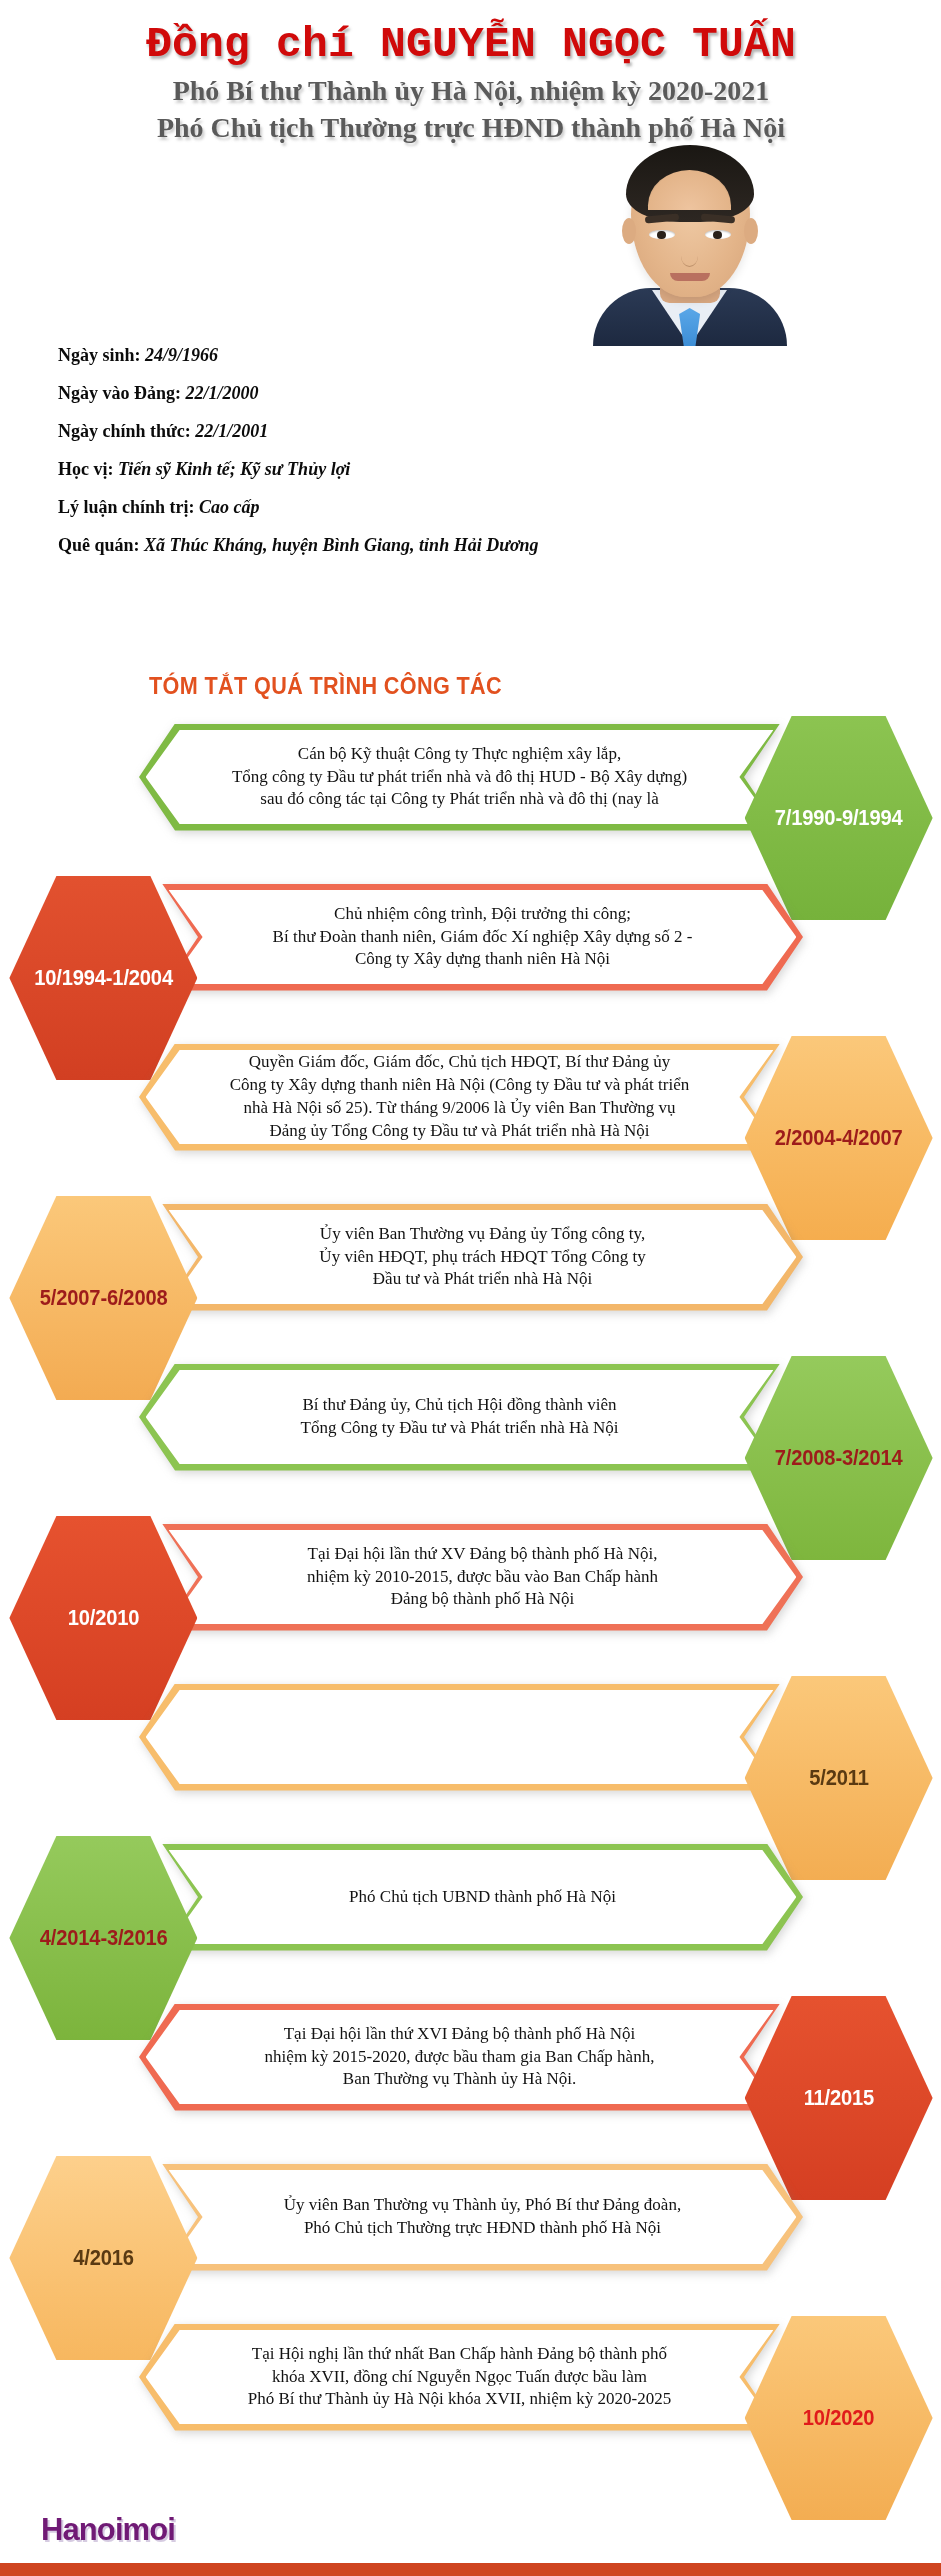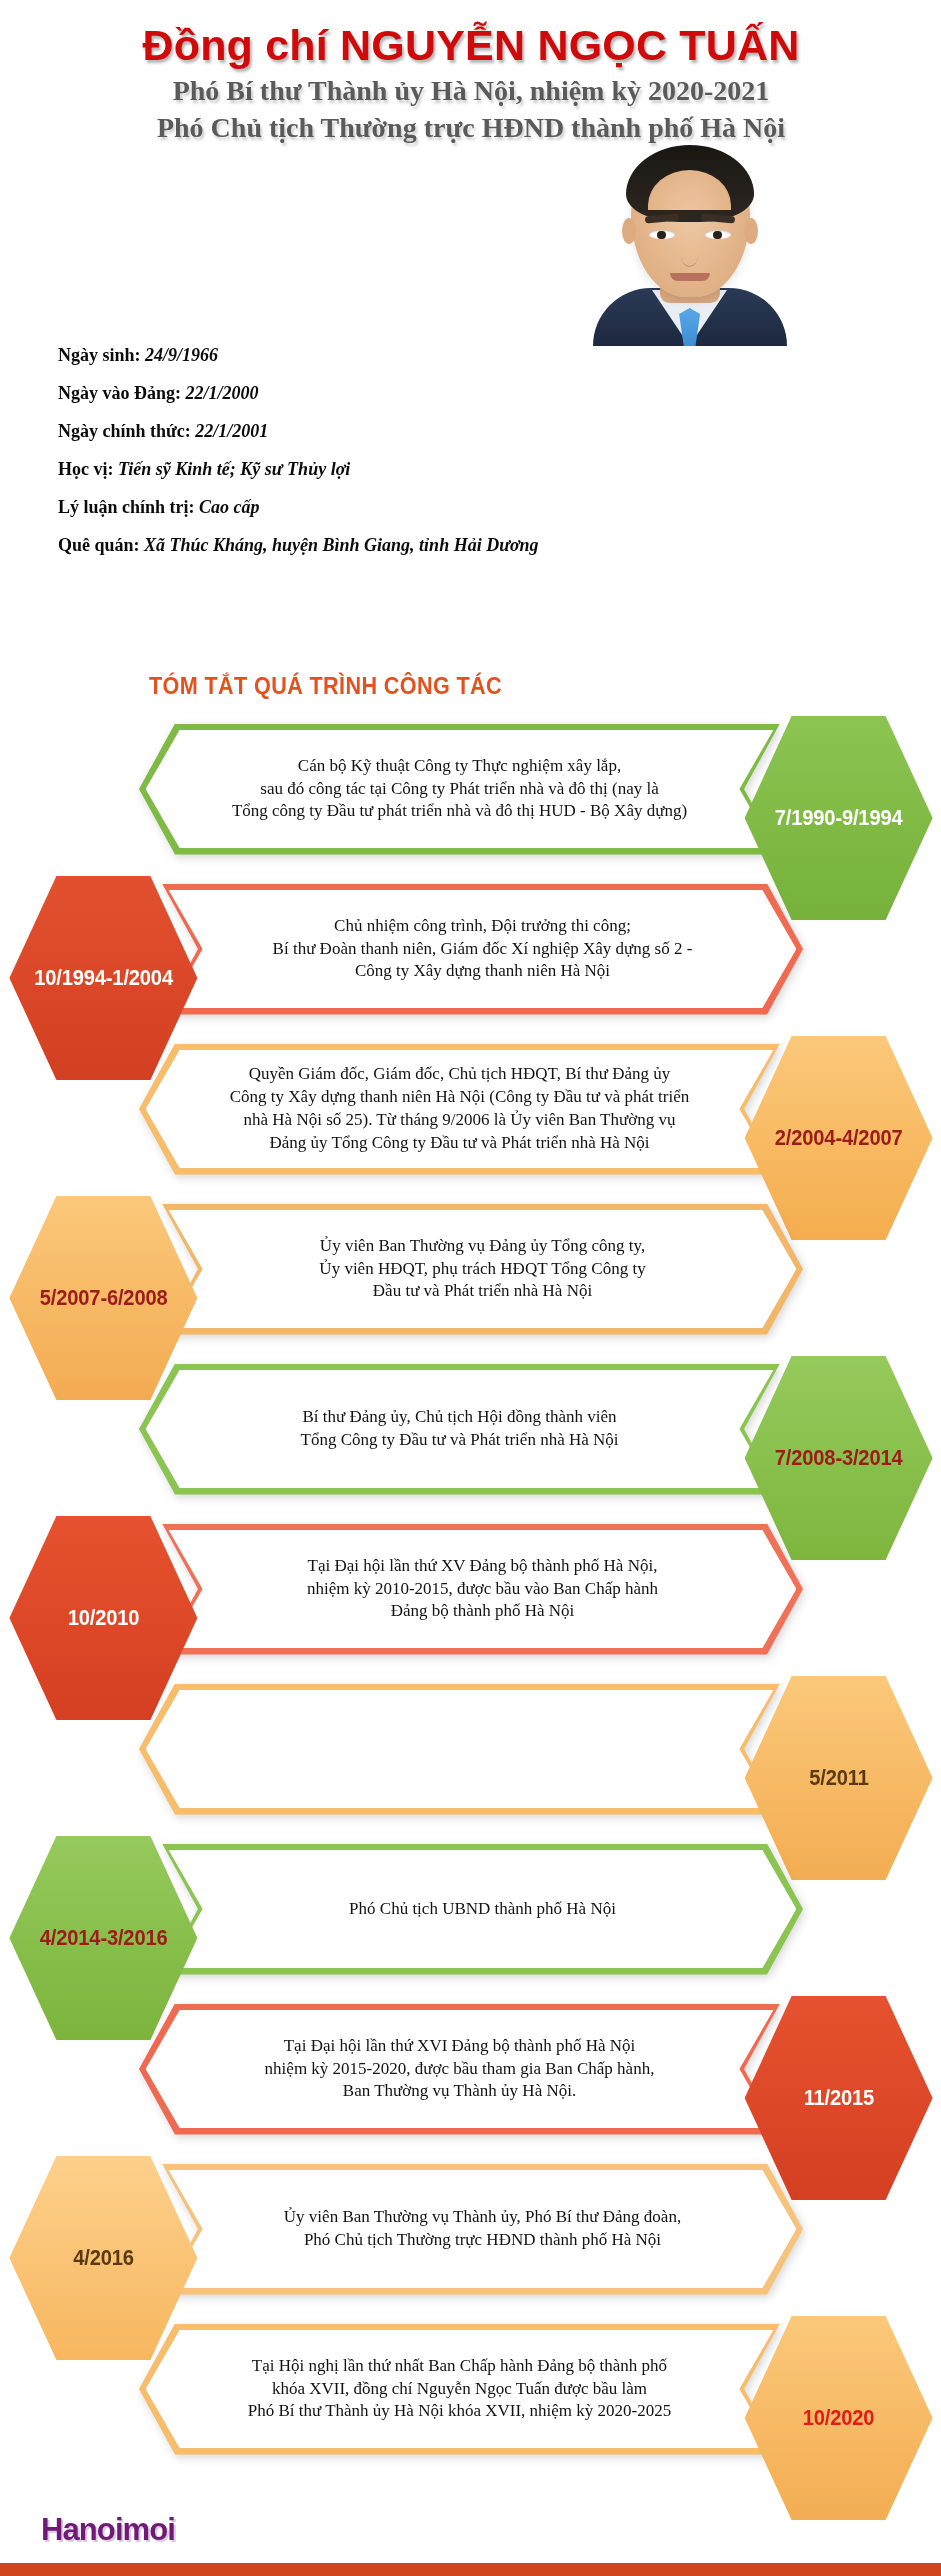--- a/index.html
+++ b/index.html
@@ -19,21 +19,21 @@
 
   
   .header{
     position:absolute;
     left:0; top:0; width:942px;
     text-align:center;
     padding-top:21px;
     box-sizing:border-box;
   }
   .title-main{
-    font-family:Liberation Sans, sans-serif;
+    font-family:Liberation Mono, monospace;
     font-weight:bold;
     font-size:43px;
     line-height:1.12;
     color:#d00a0a;
     letter-spacing:0.2px;
     text-shadow:1.9px 2.8px 2.8px rgba(90,90,90,0.45);
     margin:0 0 3.8px 0;
     white-space:nowrap;
   }
   .title-sub{
@@ -195,21 +195,21 @@
   }
   .row .inner{
     position:absolute;
     left:0; top:0; right:0; bottom:0;
   }
 
   
   .banner{
     position:absolute;
     top:7.5px;
-    height:131px;
+    height:107px;
     box-sizing:border-box;
     display:flex;
     align-items:center;
     justify-content:center;
     padding:0 56px;
     filter:drop-shadow(2.8px 3.8px 4.7px rgba(120,120,120,0.30));
   }
   .banner .shell{
     position:absolute;
     left:0; top:0; right:0; bottom:0;
@@ -324,22 +324,22 @@
   <div class="timeline">
       <div class="row">
         <div class="inner">
           <div class="banner" style="left: 139px; right: 162px;">
             <div class="shell">
               <div class="fill" style="background: rgb(127, 186, 68);"></div>
               <div class="hole"></div>
             </div>
             <div class="txt">
               <div>Cán bộ Kỹ thuật Công ty Thực nghiệm xây lắp,</div>
+              <div>Tổng công ty Đầu tư phát triển nhà và đô thị HUD - Bộ Xây dựng)</div>
               <div>sau đó công tác tại Công ty Phát triển nhà và đô thị (nay là</div>
-              <div>Tổng công ty Đầu tư phát triển nhà và đô thị HUD - Bộ Xây dựng)</div>
             </div>
           </div>
           <div class="hex" style="background: linear-gradient(rgb(140, 196, 81) 0%, rgb(118, 178, 59) 100%); right: 9.4px;">
             <span style="color: rgb(255, 255, 255);">7/1990-9/1994</span>
           </div>
         </div>
       </div>
       <div class="row">
         <div class="inner">
           <div class="banner rev" style="left: 162px; right: 139px;">

